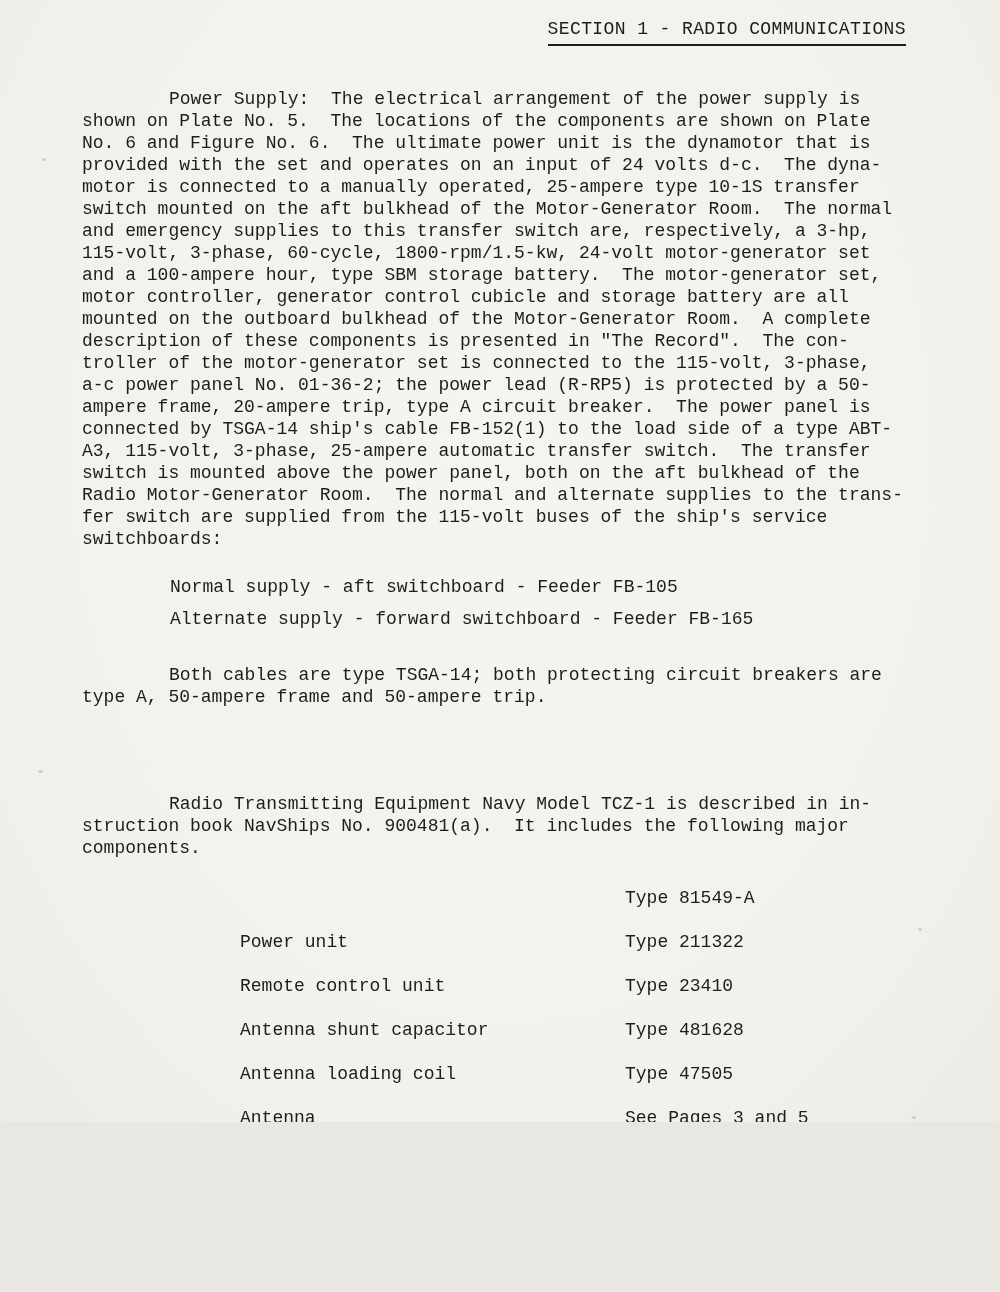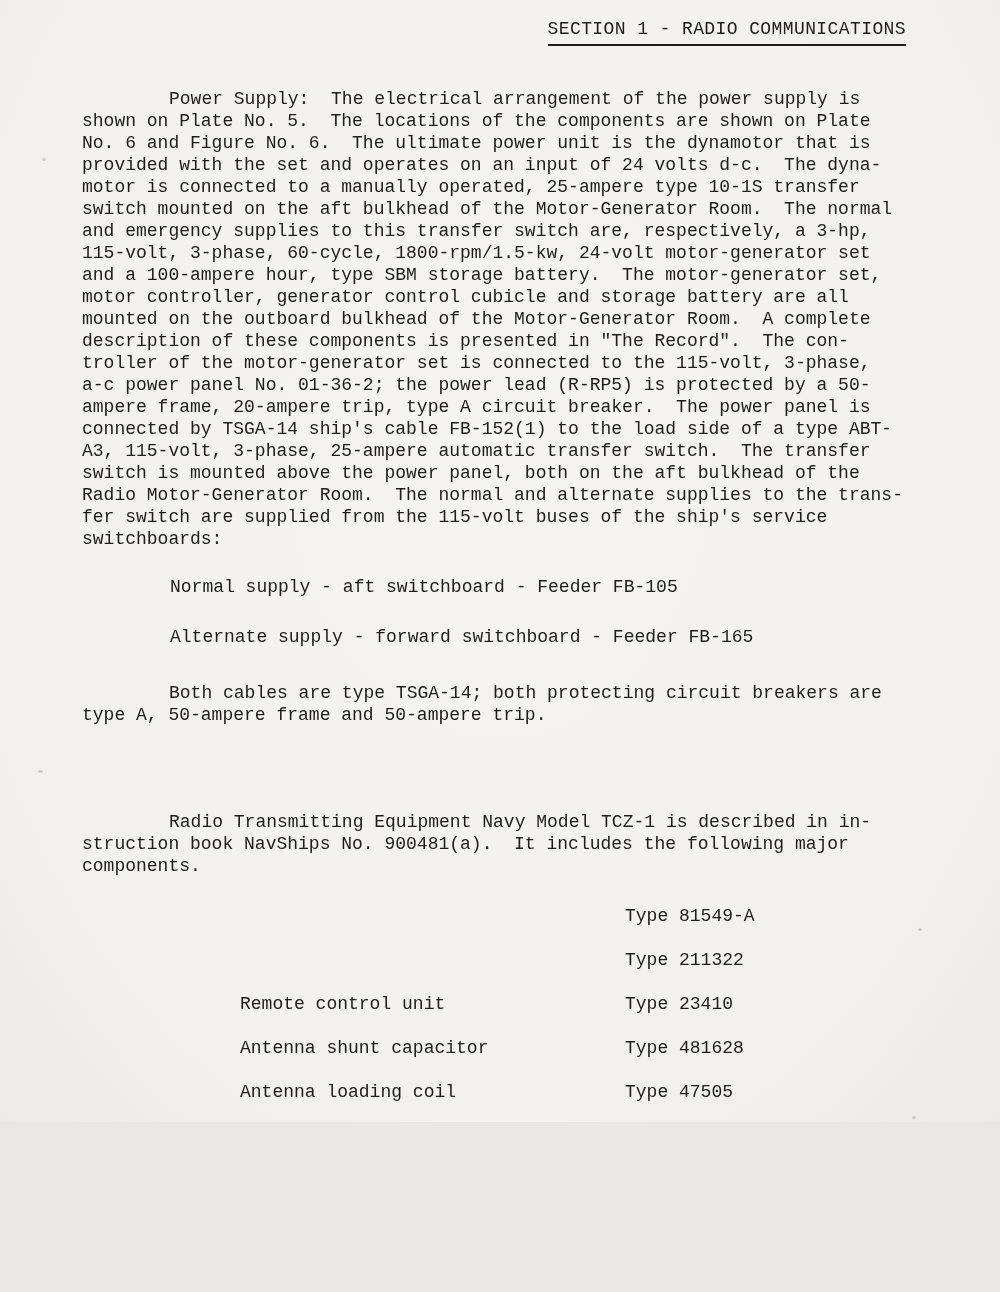--- a/index.html
+++ b/index.html
@@ -35,21 +35,21 @@
   }
   .para {
     white-space: pre-wrap;
     text-indent: 87px;
   }
   .supply-line {
     padding-left: 88px;
     white-space: pre;
   }
   .supply-normal   { margin-top: 26px; }
-  .supply-alt      { margin-top: 28px; }
+  .supply-alt      { margin-top: 10px; }
   .cables-para     { margin-top: 34px; }
   .tcz-para        { margin-top: 85px; }
   .components-table { margin-top: 28px; }
   .component-row {
     position: relative;
     height: 44px;
   }
   .component-row:last-child { height: 22px; text-decoration: underline; }
   .component-name { padding-left: 158px; display: inline-block; white-space: pre; }
   .component-type {
@@ -105,20 +105,21 @@
 
     <div class="para tcz-para">Radio Transmitting Equipment Navy Model TCZ-1 is described in in-
 struction book NavShips No. 900481(a).  It includes the following major
 components.</div>
 
     <div class="components-table">
       <div class="component-row">
         <span class="component-type">Type 81549-A</span>
       </div>
       <div class="component-row">
+        <span class="component-name">Power unit</span>
         <span class="component-type">Type 211322</span>
       </div>
       <div class="component-row">
         <span class="component-name">Remote control unit</span>
         <span class="component-type">Type 23410</span>
       </div>
       <div class="component-row">
         <span class="component-name">Antenna shunt capacitor</span>
         <span class="component-type">Type 481628</span>
       </div>

